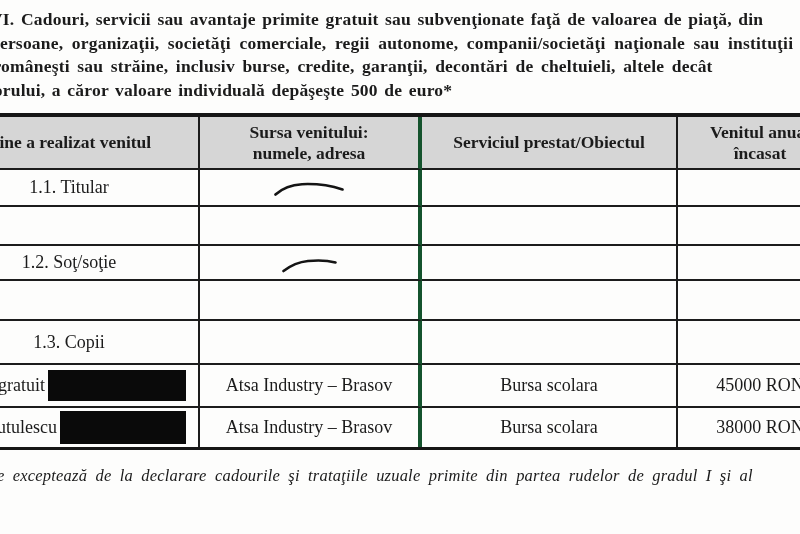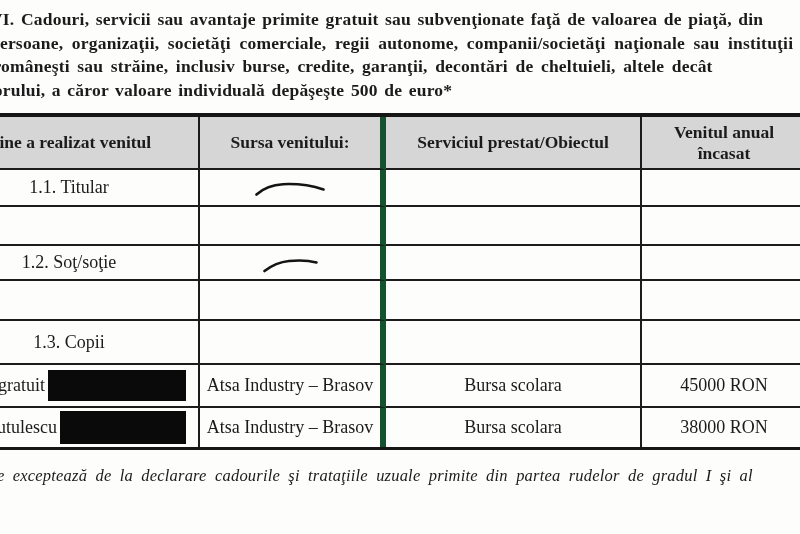--- a/index.html
+++ b/index.html
@@ -25,21 +25,21 @@
     position:absolute;left:-60px;top:113px;width:910px;
     border-top:4px solid #161616;border-bottom:3px solid #161616;
     font-size:18px;
   }
   .t-row{display:flex;width:910px;}
   .cell{
     box-sizing:border-box;display:flex;align-items:center;justify-content:center;
     text-align:center;border-bottom:2px solid #1c1c1c;overflow:visible;
   }
   .c1{width:260px;border-right:2px solid #1c1c1c;}
-  .c2{width:186px;border-right:6px solid #14532d;}
+  .c2{width:222px;border-right:4px solid #14532d;}
   .c3{width:256px;border-right:2px solid #1c1c1c;}
   .c4{width:164px;}
   .t-row.header .cell{
     background:#d6d6d6;font-weight:bold;font-size:17.5px;line-height:21px;
     flex-direction:column;justify-content:center;
   }
   .t-row.header{height:53px;}
   .t-row.header .cell{height:53px;}
   .r1 .cell{height:37px;}
   .r2 .cell{height:39px;}
@@ -78,20 +78,21 @@
 </div>
 
 <div class="doc-table">
 
   <div class="t-row header">
     <div class="cell c1">
       <span>Cine a realizat venitul</span>
     </div>
     <div class="cell c2">
       <span>Sursa venitului:</span>
+      <span>numele, adresa</span>
     </div>
     <div class="cell c3">
       <span>Serviciul prestat/Obiectul</span>
     </div>
     <div class="cell c4">
       <span>Venitul anual</span>
       <span>încasat</span>
     </div>
   </div>
 

